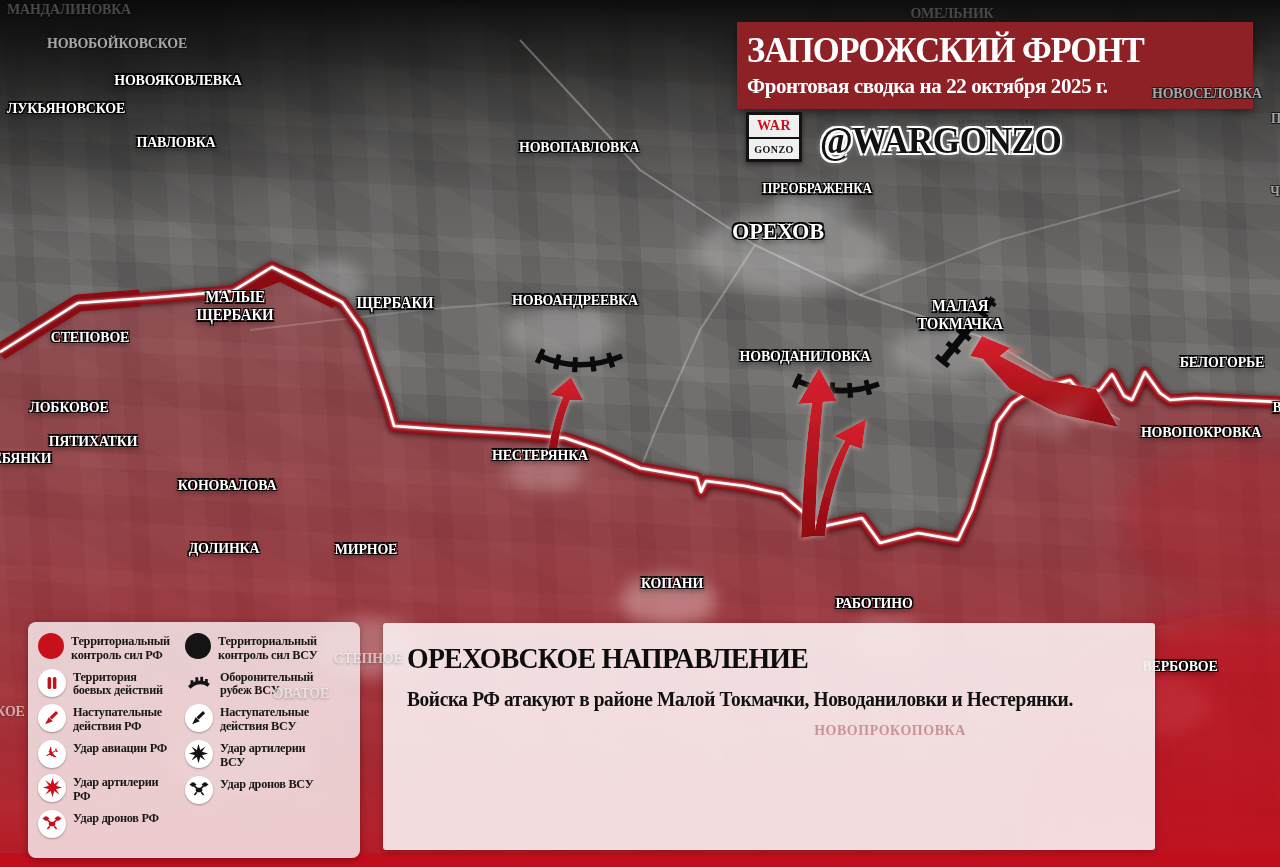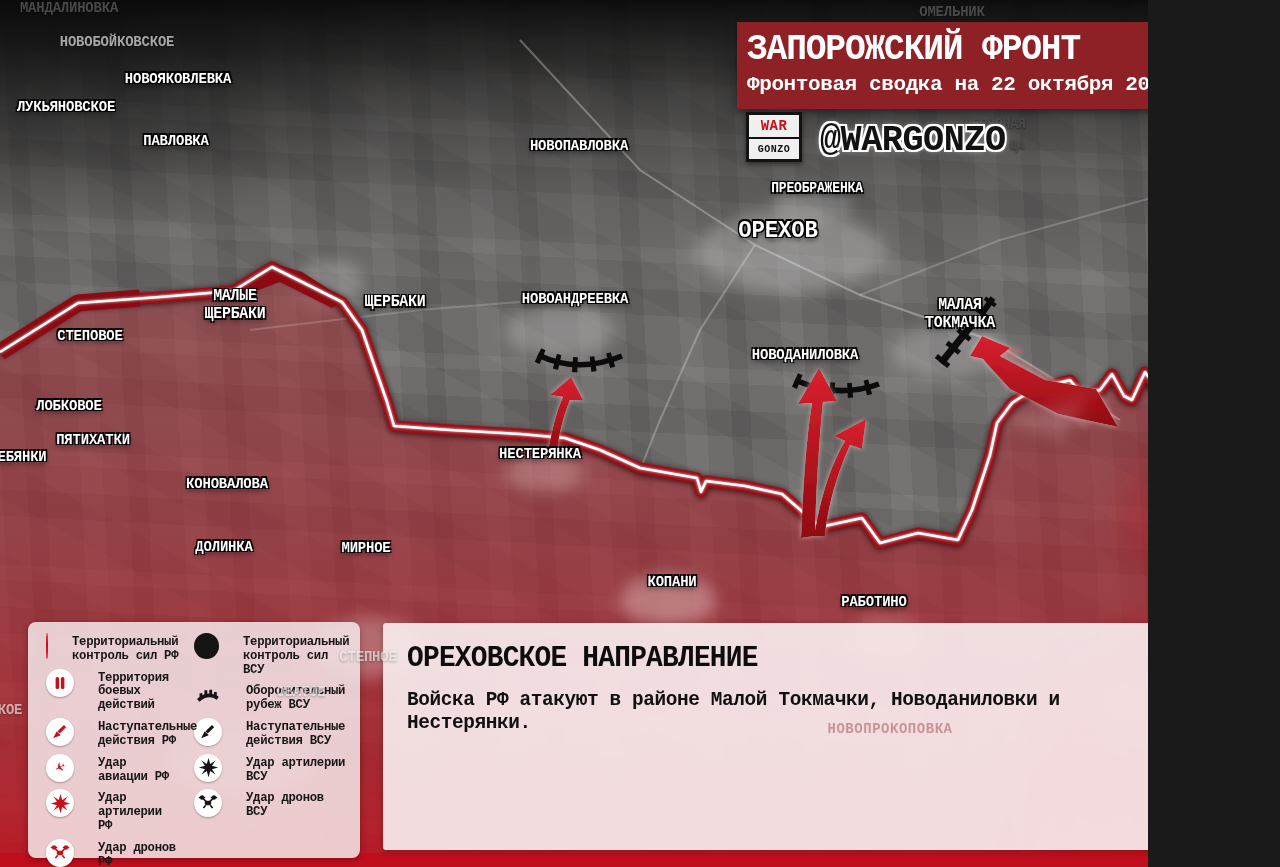--- a/index.html
+++ b/index.html
@@ -1,17 +1,17 @@
 <!DOCTYPE html>
 <html><head>
 <meta charset="utf-8">
 <style>
   html,body{margin:0;padding:0;background:#1a1a1a;}
-  .stage{position:relative;width:1148px;height:867px;overflow:hidden;
-         font-family:Liberation Mono, monospace;}
+  .stage{position:relative;width:1280px;height:867px;overflow:hidden;
+         font-family:Liberation Serif, serif;}
   
   .map-base{position:absolute;inset:0;z-index:0;background:
     linear-gradient(180deg, rgba(8,8,8,.95) 0px, rgba(14,14,14,.85) 28px, rgba(28,28,28,.55) 95px, rgba(58,58,58,.25) 185px, rgba(0,0,0,0) 285px),
     radial-gradient(ellipse 520px 300px at 6% 3%, rgba(0,0,0,.6), transparent 70%),
     repeating-linear-gradient(87deg, rgba(255,255,255,.05) 0 22px, rgba(0,0,0,0) 22px 47px, rgba(0,0,0,.08) 47px 66px, rgba(0,0,0,0) 66px 101px),
     repeating-linear-gradient(3deg, rgba(0,0,0,.07) 0 26px, rgba(0,0,0,0) 26px 53px, rgba(255,255,255,.05) 53px 68px, rgba(0,0,0,0) 68px 117px),
     repeating-linear-gradient(29deg, rgba(0,0,0,.05) 0 34px, rgba(0,0,0,0) 34px 81px),
     #6f6d6b;}
   .overlay{position:absolute;left:0;top:0;z-index:10;}
   .labels-layer{position:absolute;inset:0;pointer-events:none;}
@@ -40,21 +40,21 @@
     font-weight:800;font-size:10px;letter-spacing:.5px;}
   .handle{position:absolute;left:820px;top:119px;z-index:31;font-size:37px;font-weight:800;color:#121212;
     letter-spacing:-.5px;transform:scaleX(.95);transform-origin:left;
     text-shadow:-2px -2px 0 #fff,2px -2px 0 #fff,-2px 2px 0 #fff,2px 2px 0 #fff,0 0 7px rgba(255,255,255,.8);}
   
   .legend{position:absolute;left:28px;top:622px;width:332px;height:236px;z-index:30;box-sizing:border-box;
     background:rgba(244,228,230,.88);border-radius:8px;box-shadow:0 2px 6px rgba(0,0,0,.3);
     padding:11px 8px 8px 10px;display:flex;gap:4px;}
   .legend-col{display:flex;flex-direction:column;}
   .legend-col.c0{width:46%;}.legend-col.c1{width:54%;}
-  .legend-row{display:flex;gap:24px;align-items:flex-start;margin-bottom:6px;margin-left:8px;}
+  .legend-row{display:flex;gap:7px;align-items:flex-start;margin-bottom:6px;}
   .chip{flex:none;width:28px;height:28px;border-radius:50%;background:#fff;display:flex;
     align-items:center;justify-content:center;box-shadow:0 1px 2px rgba(0,0,0,.3);}
   .chip.nochip{background:transparent;box-shadow:none;}
   .dot{width:26px;height:26px;border-radius:50%;}
   .legend-label{font-size:12.8px;font-weight:700;color:#171717;line-height:1.08;letter-spacing:-.3px;
     white-space:pre-line;padding-top:2px;transform:scaleX(.96);transform-origin:left;}
   .side-rf{color:#c8101d;}
   .plane{font-size:17px;transform:scaleX(-1) rotate(28deg);line-height:1;}
   
   .infobox{position:absolute;left:383px;top:623px;width:772px;height:227px;z-index:30;box-sizing:border-box;

